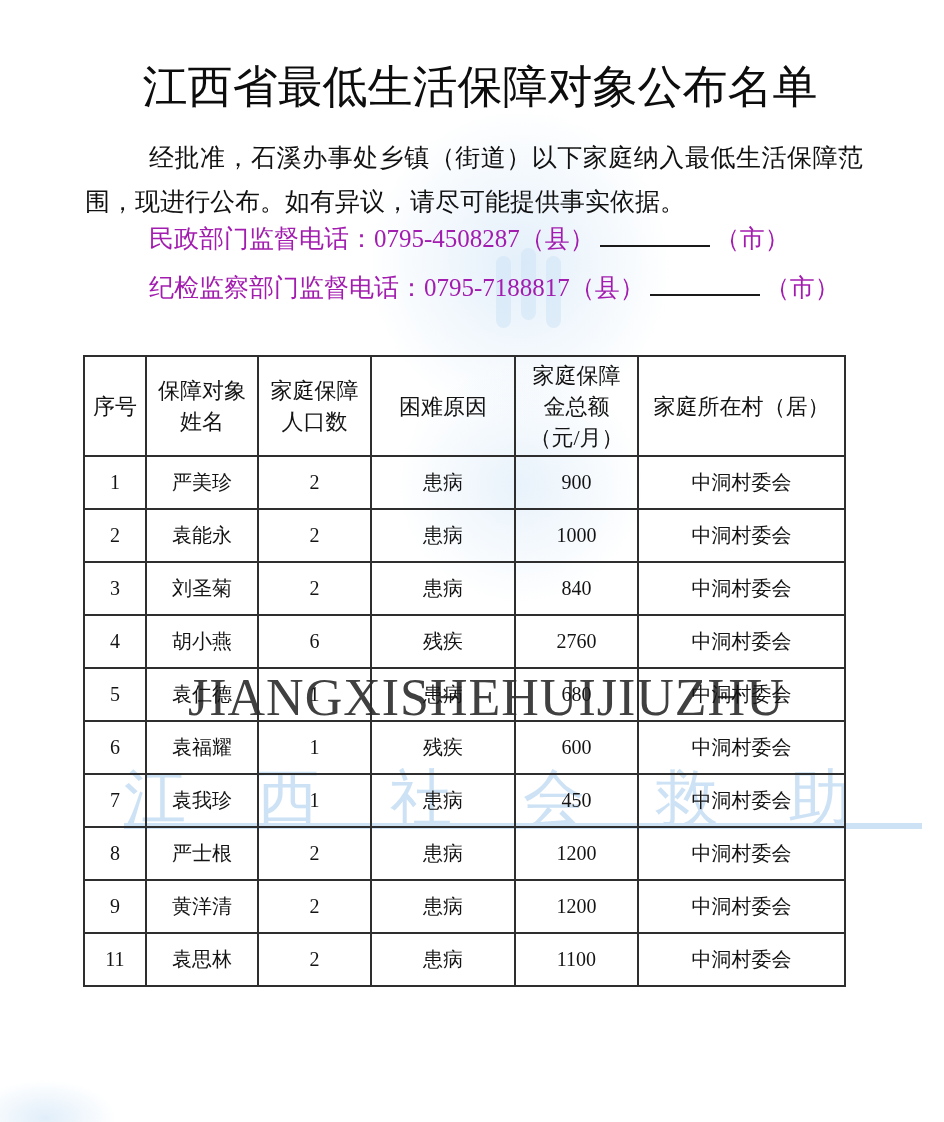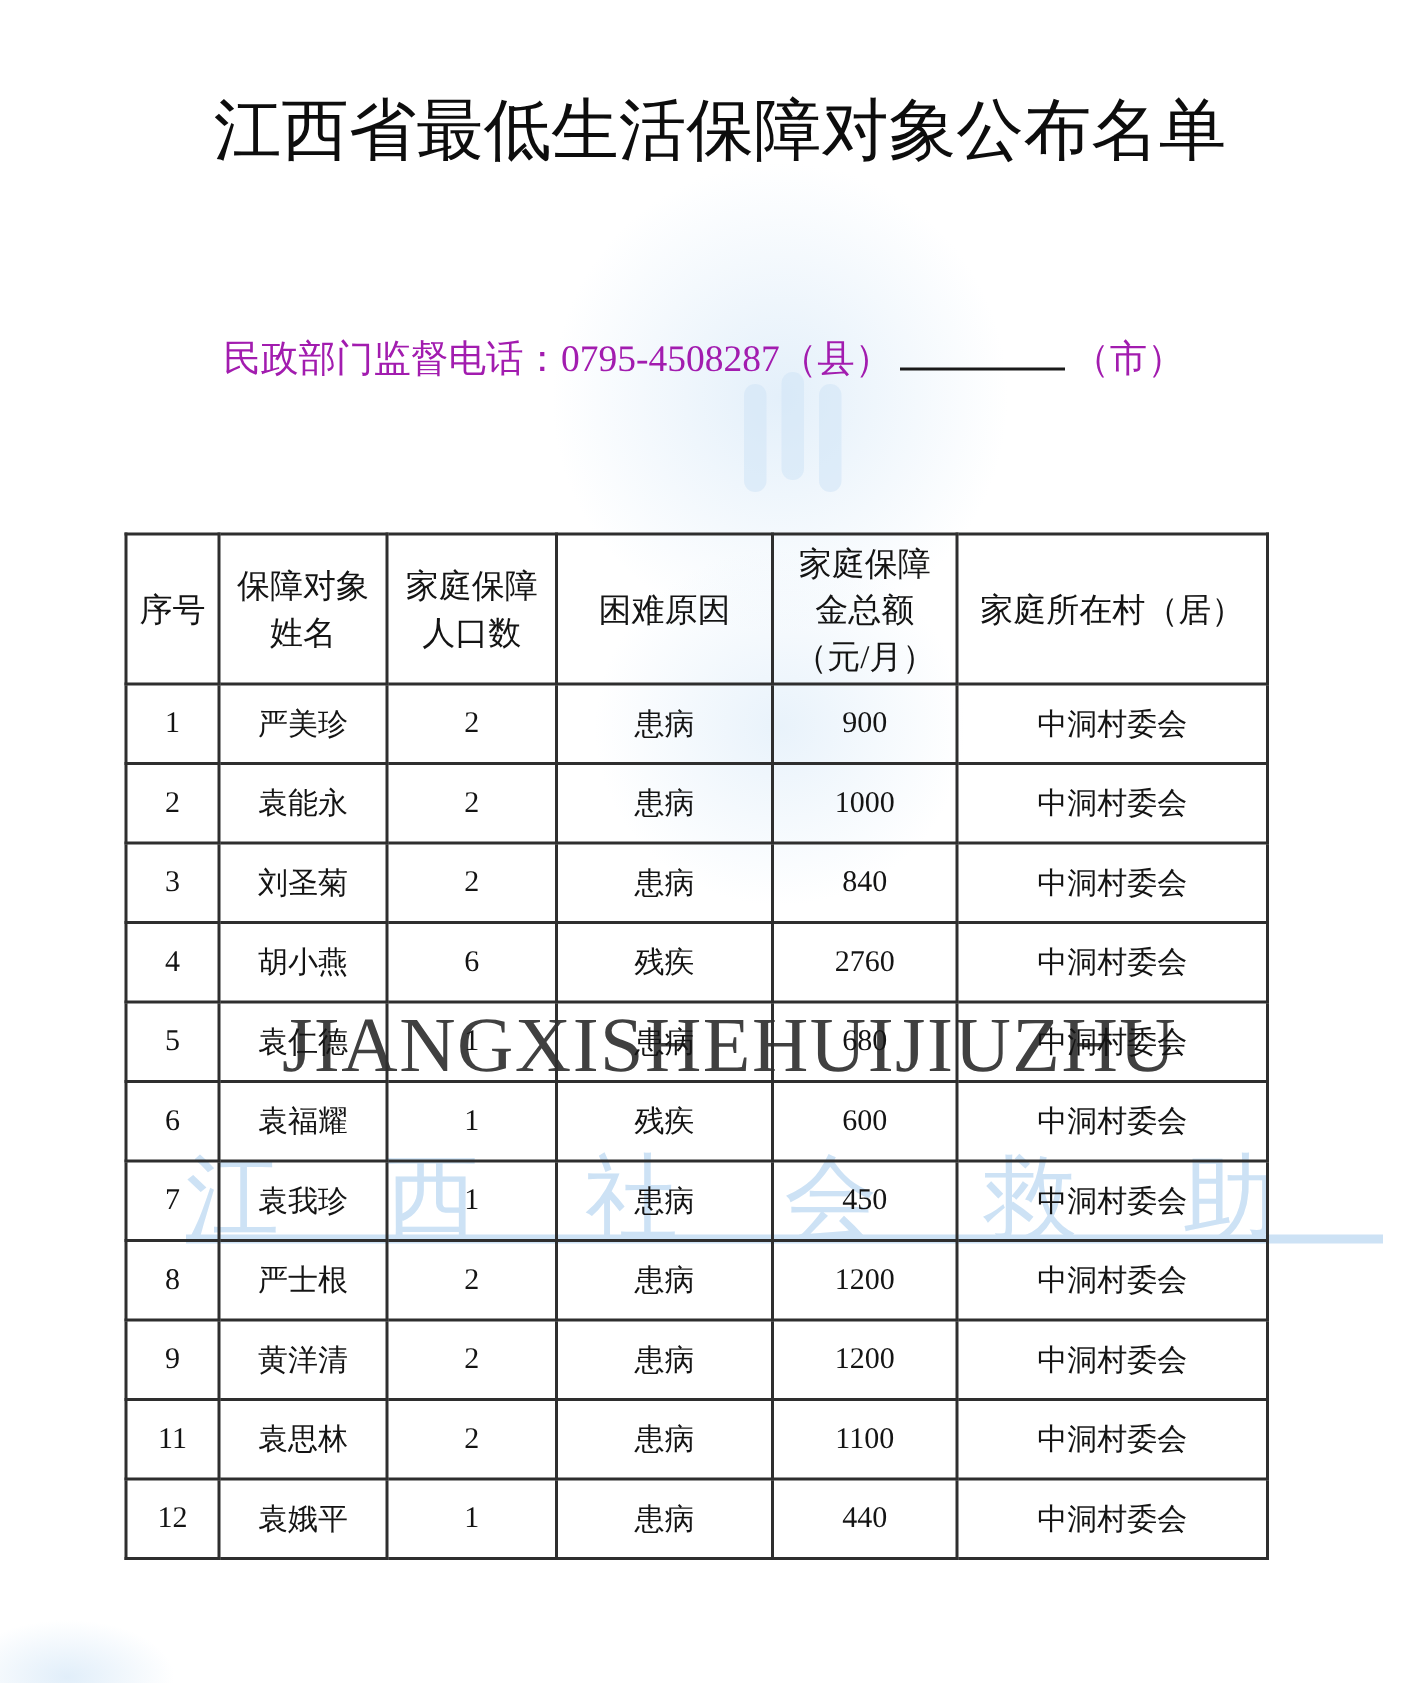--- a/index.html
+++ b/index.html
@@ -99,23 +99,25 @@
   <div class="emblem-bar b3"></div>
   <div class="corner-blob"></div>
   <div class="wm-latin">JIANGXISHEHUIJIUZHU</div>
   <div class="wm-cjk">江西社会救助</div>
 </div>
 
 <div class="content">
 
   <h1 class="doc-title">江西省最低生活保障对象公布名单</h1>
 
+  <p class="intro">经批准，石溪办事处乡镇（街道）以下家庭纳入最低生活保障范围，现进行公布。如有异议，请尽可能提供事实依据。</p>
 
   <div class="phone-line l1"><span>民政部门监督电话：0795-4508287（县）</span><span class="blank-line"></span><span>（市）</span></div>
 
+  <div class="phone-line l2"><span>纪检监察部门监督电话：0795-7188817（县）</span><span class="blank-line"></span><span>（市）</span></div>
 
   <table class="roster">
     <colgroup>
       <col class="c0">
         <col class="c1">
         <col class="c2">
         <col class="c3">
         <col class="c4">
         <col class="c5">
     </colgroup>
@@ -219,24 +221,16 @@
         <td>中洞村委会</td>
       </tr>
       <tr>
         <td>11</td>
         <td>袁思林</td>
         <td>2</td>
         <td>患病</td>
         <td>1100</td>
         <td>中洞村委会</td>
       </tr>
-      <tr>
-        <td>12</td>
-        <td>袁娥平</td>
-        <td>1</td>
-        <td>患病</td>
-        <td>440</td>
-        <td>中洞村委会</td>
-      </tr>
     </tbody>
   </table>
 
 </div>
 
 </body></html>

